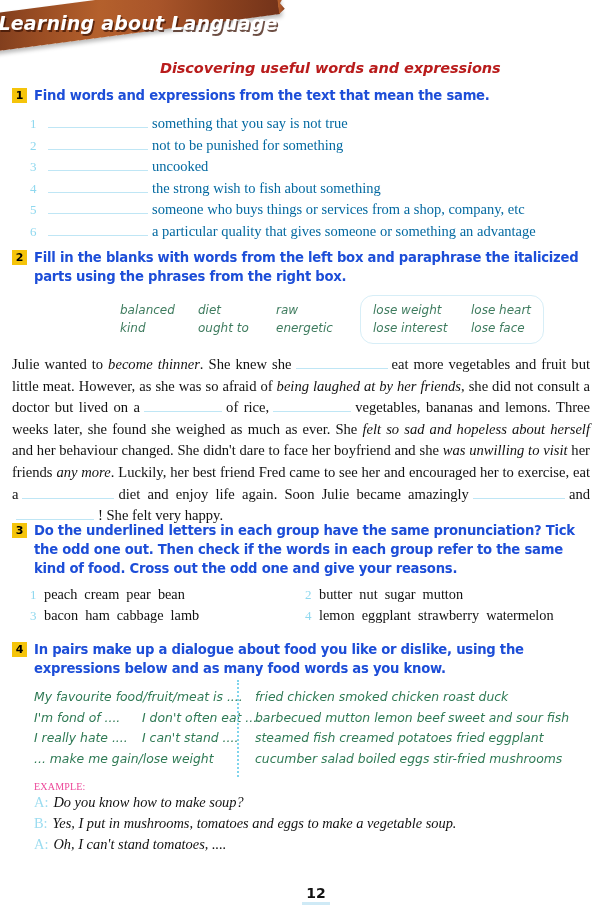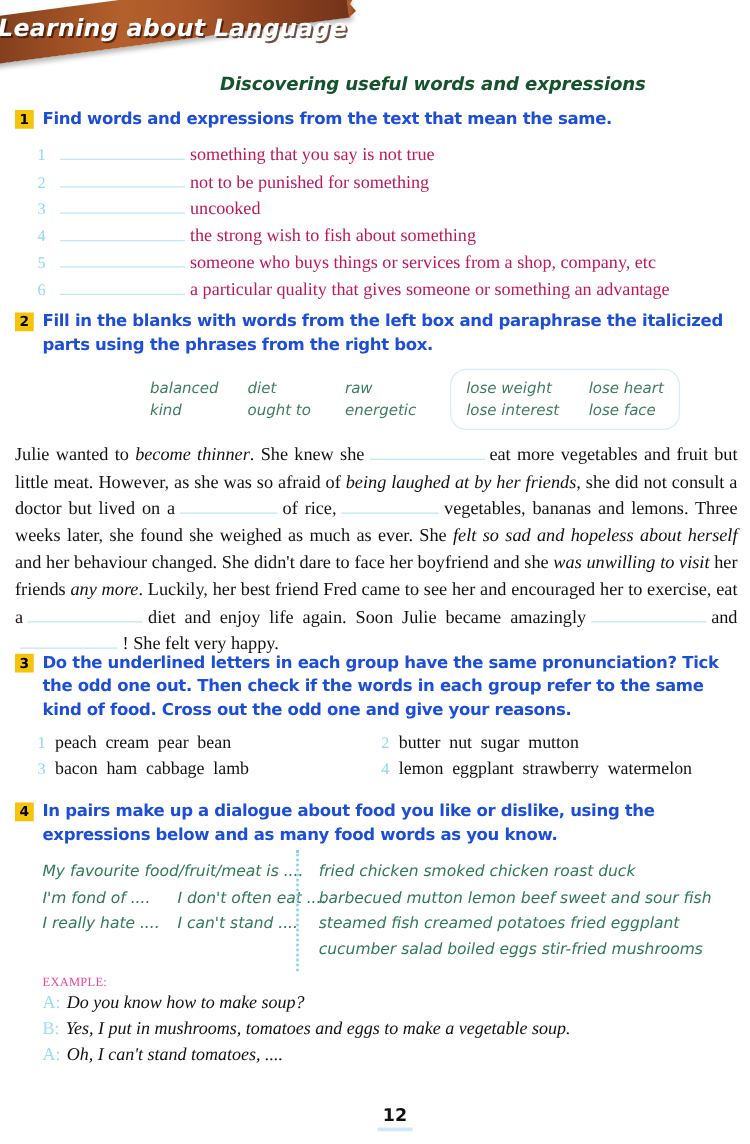--- a/index.html
+++ b/index.html
@@ -59,27 +59,27 @@
     font-size: 19px;
     color: #ffffff;
     letter-spacing: 0.2px;
     text-shadow: 1.5px 1.5px 0 rgba(60,20,5,0.75);
     white-space: nowrap;
   }
 
   
   .subtitle {
     position: absolute;
-    left: 176px;
+    left: 160px;
     top: 60px;
     font-family: "DejaVu Sans", sans-serif;
     font-weight: bold;
     font-style: italic;
     font-size: 14.5px;
-    color: #14532d;
+    color: #b91c1c;
     letter-spacing: -0.1px;
   }
 
   
   .task {
     position: absolute;
     left: 12px;
     width: 578px;
   }
   .task-head {
@@ -126,21 +126,21 @@
     color: #8fd8ef;
     font-size: 13px;
   }
   .blank-line {
     display: inline-block;
     border-bottom: 1.2px solid #bfe6f5;
     height: 13px;
     margin: 0 4px;
   }
   .def-blank { width: 100px; }
-  .def-text { color: #be185d; }
+  .def-text { color: #0369a1; }
 
   
   #ex2 { top: 248px; }
   .wordboxes {
     margin-top: 9px;
     display: flex;
     gap: 14px;
     padding-left: 95px;
   }
   .wordbox {
@@ -378,20 +378,21 @@
   <div class="task-head">
     <div class="badge">4</div>
     <div class="task-text">In pairs make up a dialogue about food you like or dislike, using the expressions below and as many food words as you know.</div>
   </div>
 
   <div class="exprbox">
     <div class="expr-col expr-left">
       <div><span>My favourite food/fruit/meat is ....</span></div>
       <div><span class="el-a">I'm fond of ....</span><span>I don't often eat ....</span></div>
       <div><span class="el-a">I really hate ....</span><span>I can't stand ....</span></div>
+      <div><span>... make me gain/lose weight</span></div>
     </div>
     <div class="expr-divider"></div>
     <div class="expr-col expr-right">
       <div>fried chicken   smoked chicken   roast duck</div>
       <div>barbecued mutton   lemon beef   sweet and sour fish</div>
       <div>steamed fish   creamed potatoes   fried eggplant</div>
       <div>cucumber salad   boiled eggs   stir-fried mushrooms</div>
     </div>
   </div>
 

